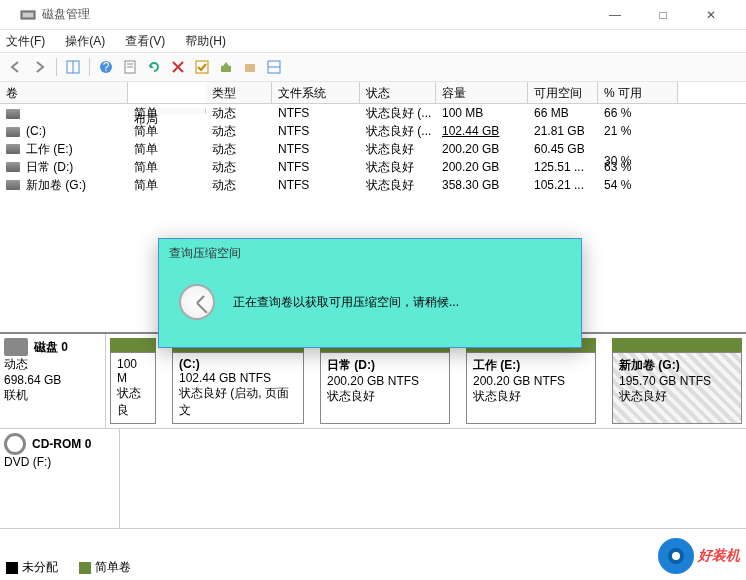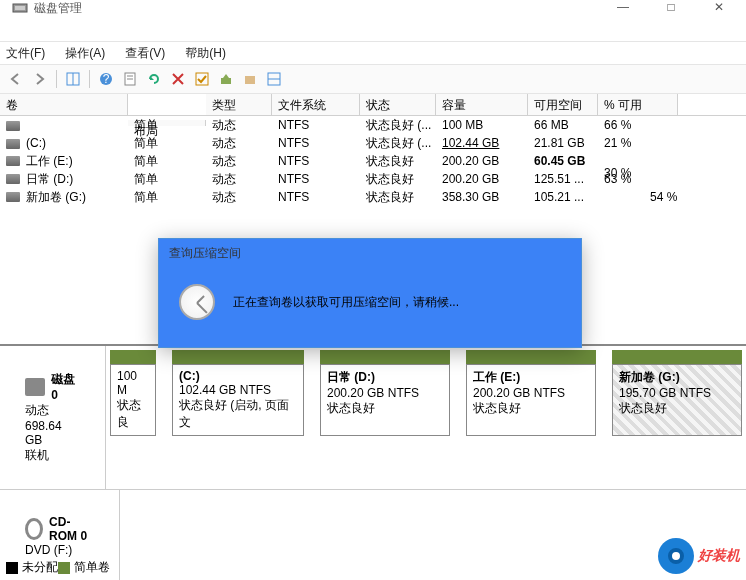--- a/index.html
+++ b/index.html
@@ -1,45 +1,45 @@
 <!DOCTYPE html>
 <html><head>
 <meta charset="utf-8">
 <style>
 * { box-sizing: border-box; margin: 0; padding: 0; font-family: "Microsoft YaHei", "SimSun", sans-serif; font-size: 12px; }
 body { width: 746px; height: 580px; background: #fff; overflow: hidden; position: relative; }
-.titlebar { height: 42px; display: flex; padding: 0 12px; border-bottom: 1px solid #e5e5e5; }
+.titlebar { height: 30px; display: flex; align-items: center; padding: 0 20px; border-bottom: 1px solid #e5e5e5; }
 .titlebar .icon { width: 16px; height: 16px; margin-right: 6px; }
 .titlebar .title { flex: 1; color: #555; }
 .titlebar .winbtns { display: flex; gap: 18px; color: #555; }
 .titlebar .winbtns span { width: 30px; text-align: center; cursor: default; }
 .menubar { height: 22px; display: flex; align-items: center; padding: 0 6px; gap: 20px; color: #222; }
 .toolbar { height: 30px; display: flex; align-items: center; padding: 0 6px; gap: 4px; border-top: 1px solid #e5e5e5; border-bottom: 1px solid #e5e5e5; background: #fafafa; }
 .toolbar .sep { width: 1px; height: 18px; background: #ccc; margin: 0 2px; }
 .toolbar .tbtn { width: 20px; height: 20px; display: flex; align-items: center; justify-content: center; }
 .table-area { height: 250px; overflow: hidden; }
 .grid-header { display: flex; background: #fff; border-bottom: 1px solid #d0d0d0; height: 22px; }
 .grid-header .col { border-right: 1px solid #d0d0d0; padding: 3px 6px; color: #000; background: #f9f9f9; }
 .grid-body .row { display: flex; height: 18px; align-items: center; }
 .grid-body .cell { padding: 1px 6px; white-space: nowrap; overflow: hidden; }
 .volicon { width: 14px; height: 10px; background: linear-gradient(#999,#666); border-radius: 1px; display: inline-block; margin-right: 6px; vertical-align: middle; }
 .disk-area { border-top: 2px solid #888; }
 .disk-row { display: flex; border-bottom: 1px solid #ccc; }
-.disk-label { width: 120px; padding: 25px; border-right: 1px solid #ccc; }
+.disk-label { width: 120px; padding: 4px; border-right: 1px solid #ccc; }
 .disk-label .hdr { font-weight: bold; display: flex; align-items: center; gap: 6px; }
 .disk-icon { width: 24px; height: 18px; background: #888; border-radius: 2px; display: inline-block; }
 .cd-icon { width: 22px; height: 22px; border: 3px solid #888; border-radius: 50%; display: inline-block; }
 .disk-partitions { flex: 1; display: flex; padding: 4px; gap: 16px; position: relative; }
 .stripe { height: 14px; background: #6a8a3a; }
 .part { border: 1px solid #888; padding: 4px 6px; height: 72px; overflow: hidden; }
 .part .pname { font-weight: bold; }
 .part.hatched { background: repeating-linear-gradient(45deg, #f5f5f5, #f5f5f5 4px, #ddd 4px, #ddd 8px); }
-.legend { position: absolute; bottom: 4px; left: 6px; display: flex; gap: 0; align-items: center; }
+.legend { position: absolute; bottom: 4px; left: 6px; display: flex; gap: 21px; align-items: center; }
 .legend .sw { width: 12px; height: 12px; display: inline-block; margin-right: 4px; vertical-align: middle; }
-.dialog { position: absolute; left: 158px; top: 238px; width: 424px; height: 110px; background: #3b82f6; border: 1px solid #4a90d9; box-shadow: 0 4px 20px rgba(0,0,0,0.3); }
+.dialog { position: absolute; left: 158px; top: 238px; width: 424px; height: 110px; background: #5eead4; border: 1px solid #4a90d9; box-shadow: 0 4px 20px rgba(0,0,0,0.3); }
 .dialog .dlg-title { padding: 6px 10px; color: #333; }
 .dialog .dlg-body { display: flex; align-items: center; padding: 16px 20px; gap: 18px; }
 .clock-icon { width: 36px; height: 36px; border: 2px solid #aaa; border-radius: 50%; position: relative; background: radial-gradient(#fff,#eee); }
 .clock-icon::before { content: ""; position: absolute; left: 50%; top: 50%; width: 10px; height: 2px; background: #888; transform-origin: left; transform: rotate(-45deg); }
 .clock-icon::after { content: ""; position: absolute; left: 50%; top: 50%; width: 14px; height: 2px; background: #888; transform-origin: left; transform: rotate(45deg); }
 .watermark { position: absolute; right: 6px; bottom: 6px; display: flex; align-items: center; gap: 4px; }
 .watermark .logo { width: 36px; height: 36px; border-radius: 50%; background: #1b7fd6; display: flex; align-items: center; justify-content: center; }
 .watermark .logo .inner { width: 16px; height: 16px; border-radius: 50%; background: #fff; border: 4px solid #0a5fa8; }
 .watermark .txt { color: #ef4444; font-size: 14px; font-weight: bold; font-style: italic; }
 </style>
@@ -168,42 +168,42 @@
         <div class="cell" style="width: 70px;">21.81 GB</div>
         <div class="cell" style="width: 80px;">21 %</div>
       </div>
       <div class="row">
         <div class="cell" style="width: 128px;"><span class="volicon"></span><span>工作 (E:)</span></div>
         <div class="cell" style="width: 78px;">简单</div>
         <div class="cell" style="width: 66px;">动态</div>
         <div class="cell" style="width: 88px;">NTFS</div>
         <div class="cell" style="width: 76px;">状态良好</div>
         <div class="cell" style="width: 92px;">200.20 GB</div>
-        <div class="cell" style="width: 70px; font-weight: bold;">60.45 GB</div>
+        <div class="cell" style="width: 70px;">60.45 GB</div>
         <div class="cell" style="width: 80px; margin-top: 24px;">30 %</div>
       </div>
       <div class="row">
         <div class="cell" style="width: 128px;"><span class="volicon"></span><span>日常 (D:)</span></div>
         <div class="cell" style="width: 78px;">简单</div>
         <div class="cell" style="width: 66px;">动态</div>
         <div class="cell" style="width: 88px;">NTFS</div>
         <div class="cell" style="width: 76px;">状态良好</div>
         <div class="cell" style="width: 92px;">200.20 GB</div>
         <div class="cell" style="width: 70px;">125.51 ...</div>
         <div class="cell" style="width: 80px;">63 %</div>
       </div>
       <div class="row">
         <div class="cell" style="width: 128px;"><span class="volicon"></span><span>新加卷 (G:)</span></div>
         <div class="cell" style="width: 78px;">简单</div>
         <div class="cell" style="width: 66px;">动态</div>
         <div class="cell" style="width: 88px;">NTFS</div>
         <div class="cell" style="width: 76px;">状态良好</div>
         <div class="cell" style="width: 92px;">358.30 GB</div>
         <div class="cell" style="width: 70px;">105.21 ...</div>
-        <div class="cell" style="width: 80px; margin-left: 46px;">54 %</div>
+        <div class="cell" style="width: 80px;">54 %</div>
       </div>
     </div>
 </div>
 
 <div class="disk-area">
   <div class="disk-row">
     <div class="disk-label">
       <div class="hdr">
           <span class="disk-icon"></span>
           <span>磁盘 0</span>

